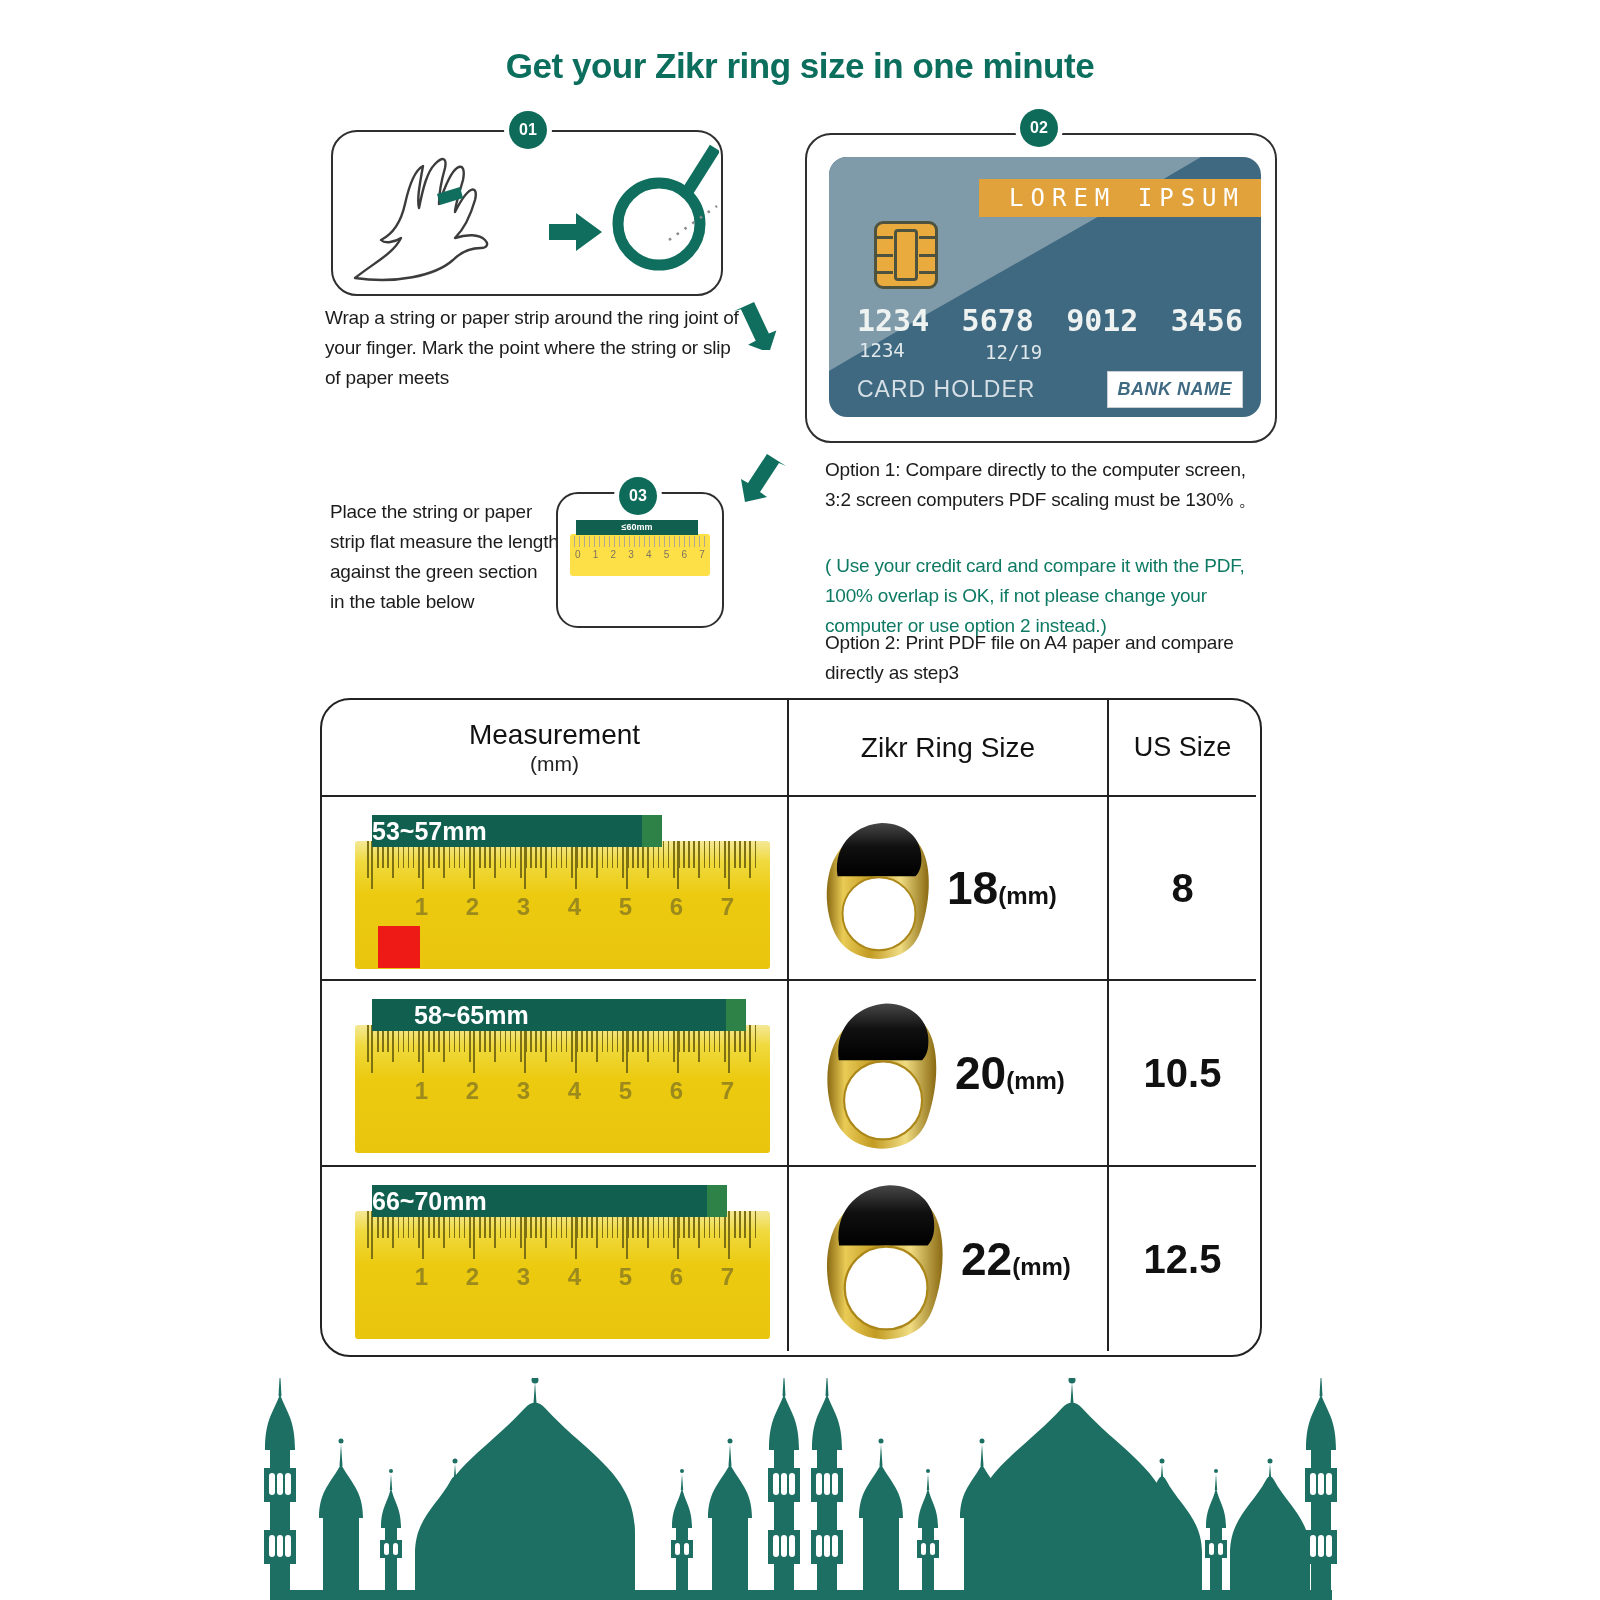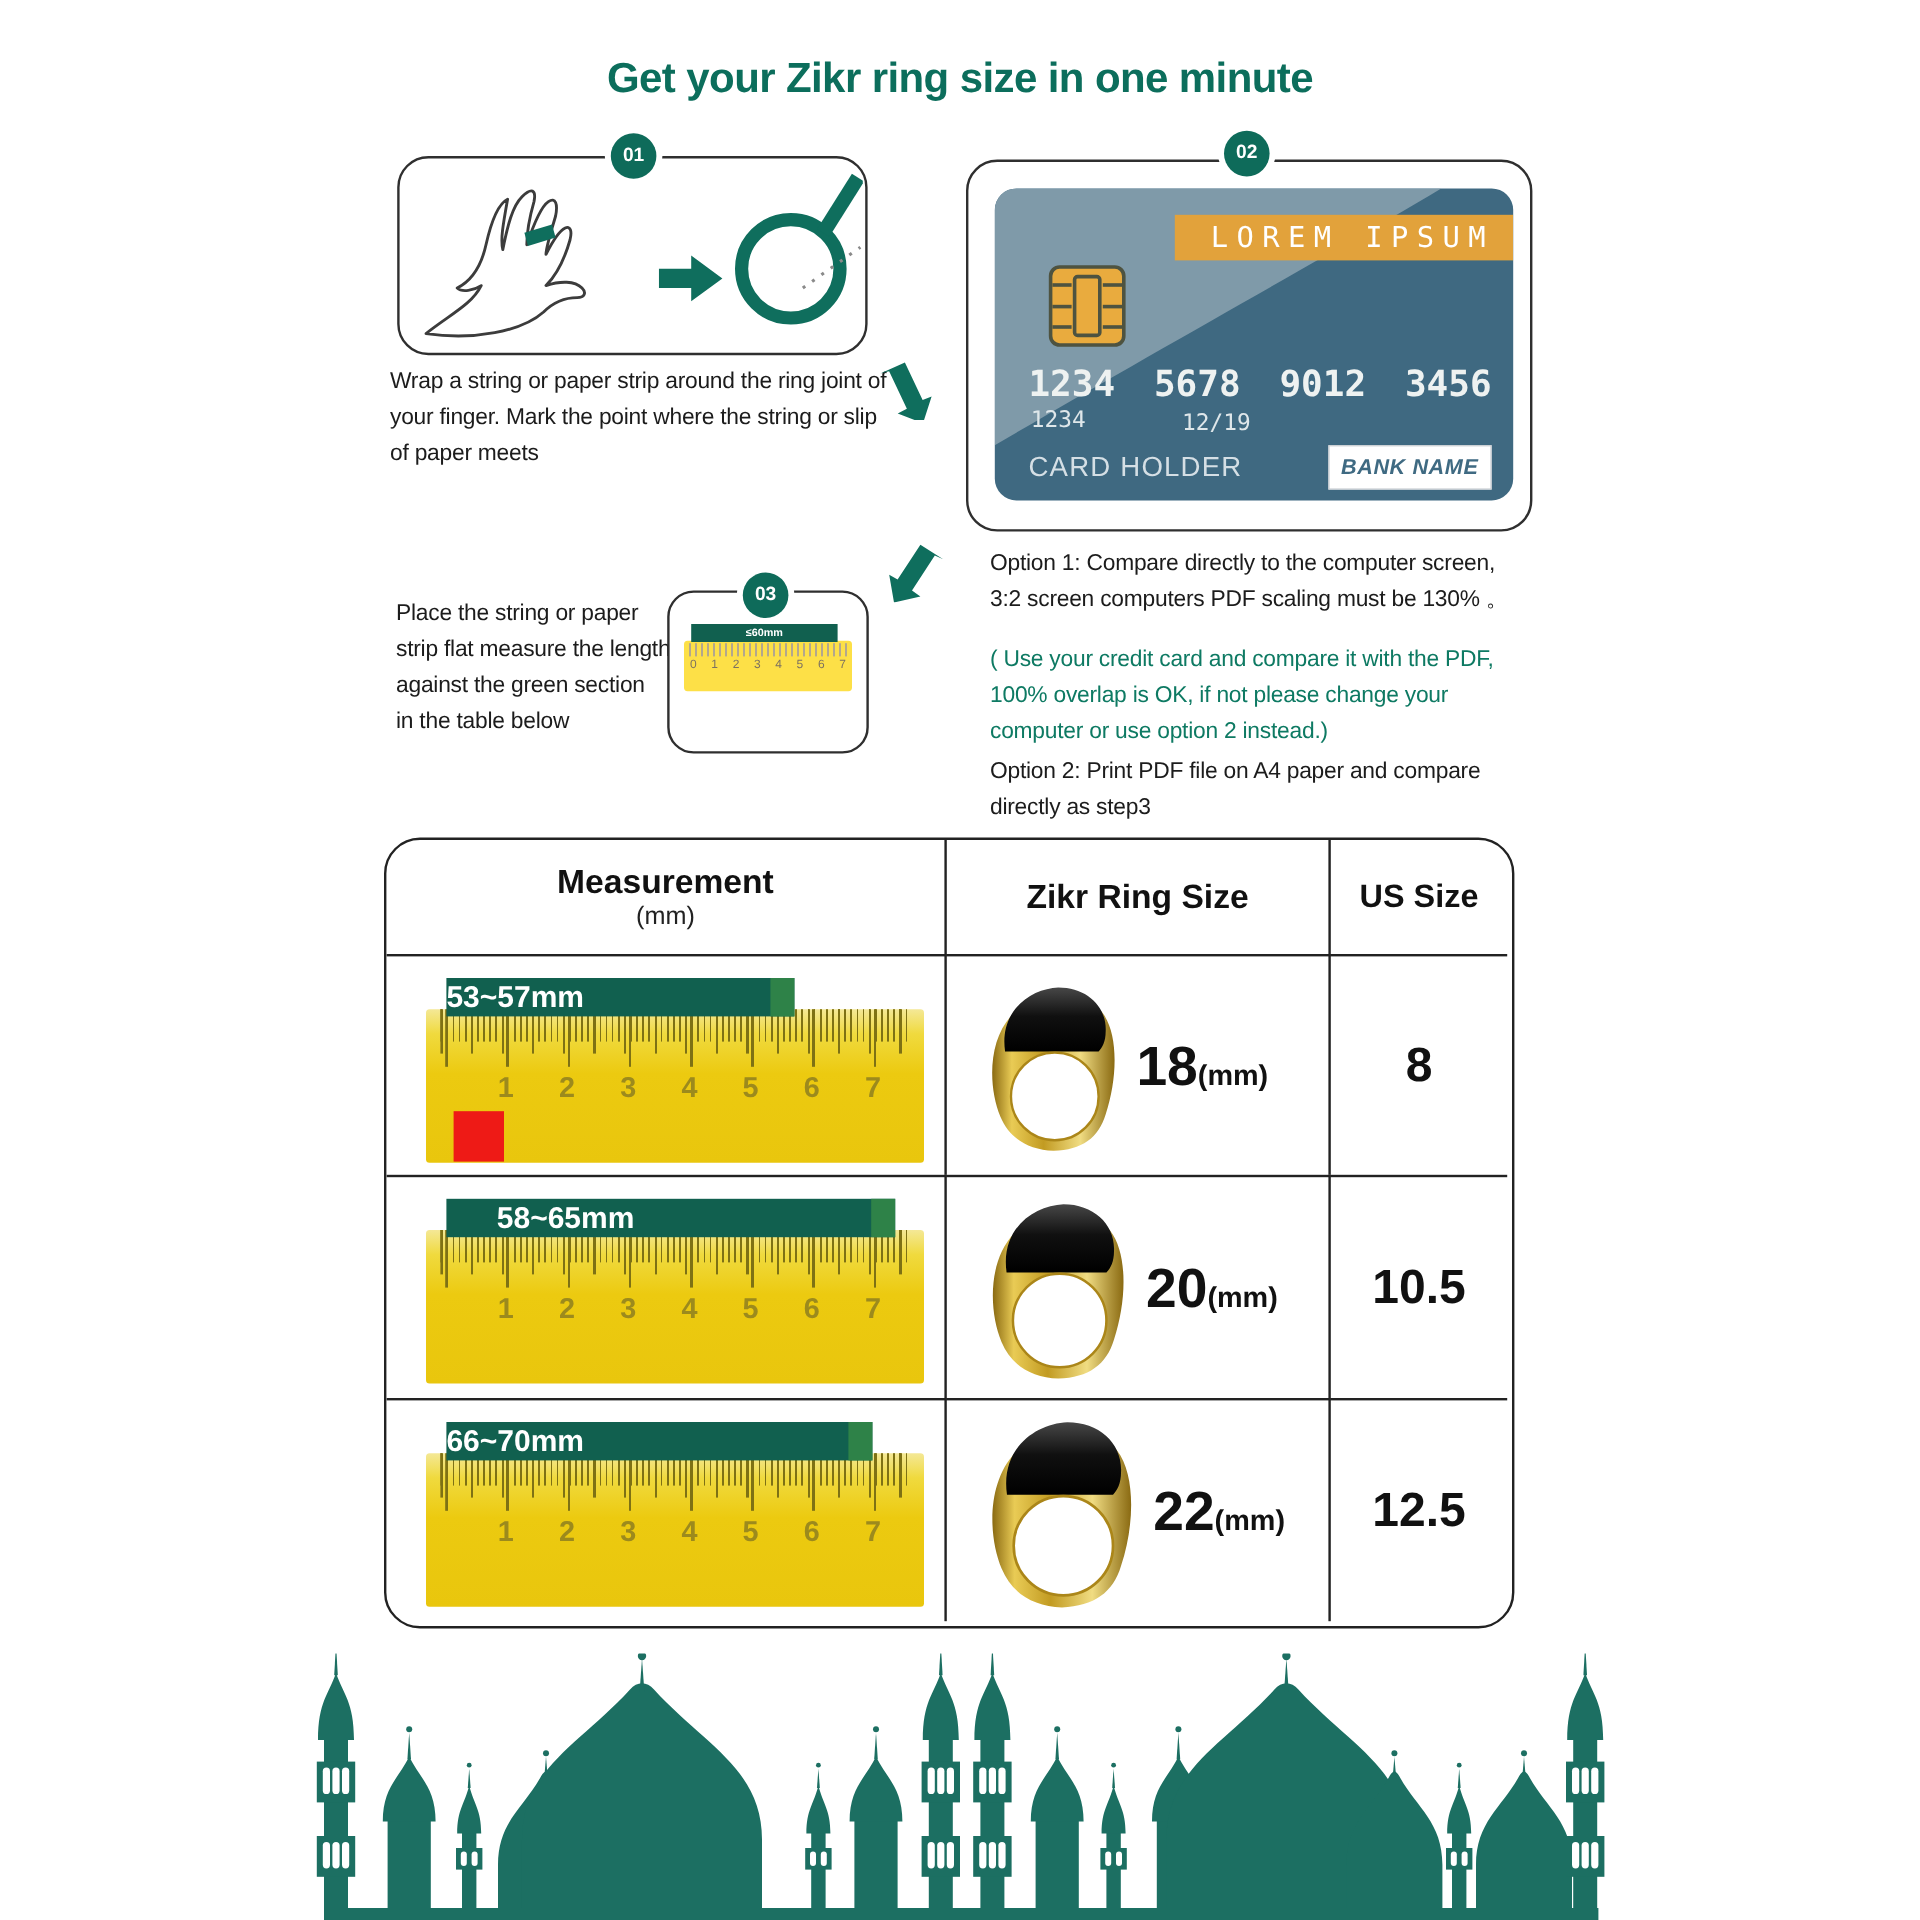--- a/index.html
+++ b/index.html
@@ -61,21 +61,21 @@
             font-size:10px;color:#7d7260;padding:0 3px;}
 
   
   .size-table{left:320px;top:698px;width:938px;height:655px;border:2px solid #222;border-radius:30px;
               overflow:hidden;display:grid;grid-template-columns:467px 320px 147px;
               grid-template-rows:95px 184px 186px 186px;background:#fff;}
   .st-cell{position:relative;border-right:2px solid #222;border-top:2px solid #222;}
   .st-cell.c3{border-right:none;}
   .st-cell.r0{border-top:none;}
   .hdr{display:flex;flex-direction:column;align-items:center;justify-content:center;}
-  .hdr .h-main{font-size:28px;font-weight:700;color:#111;}
+  .hdr .h-main{font-size:28px;font-weight:400;color:#111;}
   .hdr .h-sub{font-size:21px;color:#222;margin-top:1px;}
 
   
   .m-ruler{position:absolute;left:33px;top:44px;width:415px;height:128px;border-radius:3px;
            background:linear-gradient(180deg,#f4e896 0%,#f0da3e 16%,#ecca10 42%,#e9c60d 100%);}
   .ticks-minor{position:absolute;left:12px;top:0;width:392px;height:27px;
            background:repeating-linear-gradient(90deg,#7e7114 0 1.4px,transparent 1.4px 5.1px);}
   .ticks-medium{position:absolute;left:12px;top:0;width:392px;height:37px;
            background:repeating-linear-gradient(90deg,#7e7114 0 1.8px,transparent 1.8px 25.5px);}
   .ticks-major{position:absolute;left:16px;top:0;width:380px;height:48px;
@@ -246,21 +246,21 @@
           <span>7</span>
         </div>
     </div>
   </div>
   <div class="abs badge" style="left:619px;top:477px;">03</div>
 
   <div class="abs txt" style="left:825px;top:455px;width:440px;">
     <div>Option 1: Compare directly to the computer screen,</div>
     <div>3:2 screen computers PDF scaling must be 130% 。</div>
   </div>
-  <div class="abs txt txt-green" style="left:825px;top:535px;width:440px;">
+  <div class="abs txt txt-green" style="left:825px;top:551px;width:440px;">
     <div>( Use your credit card and compare it with the PDF,</div>
     <div>100% overlap is OK, if not please change your</div>
     <div>computer or use option 2 instead.)</div>
   </div>
   <div class="abs txt" style="left:825px;top:628px;width:440px;">
     <div>Option 2: Print PDF file on A4 paper and compare</div>
     <div>directly as step3</div>
   </div>
 
   <div class="abs size-table">

